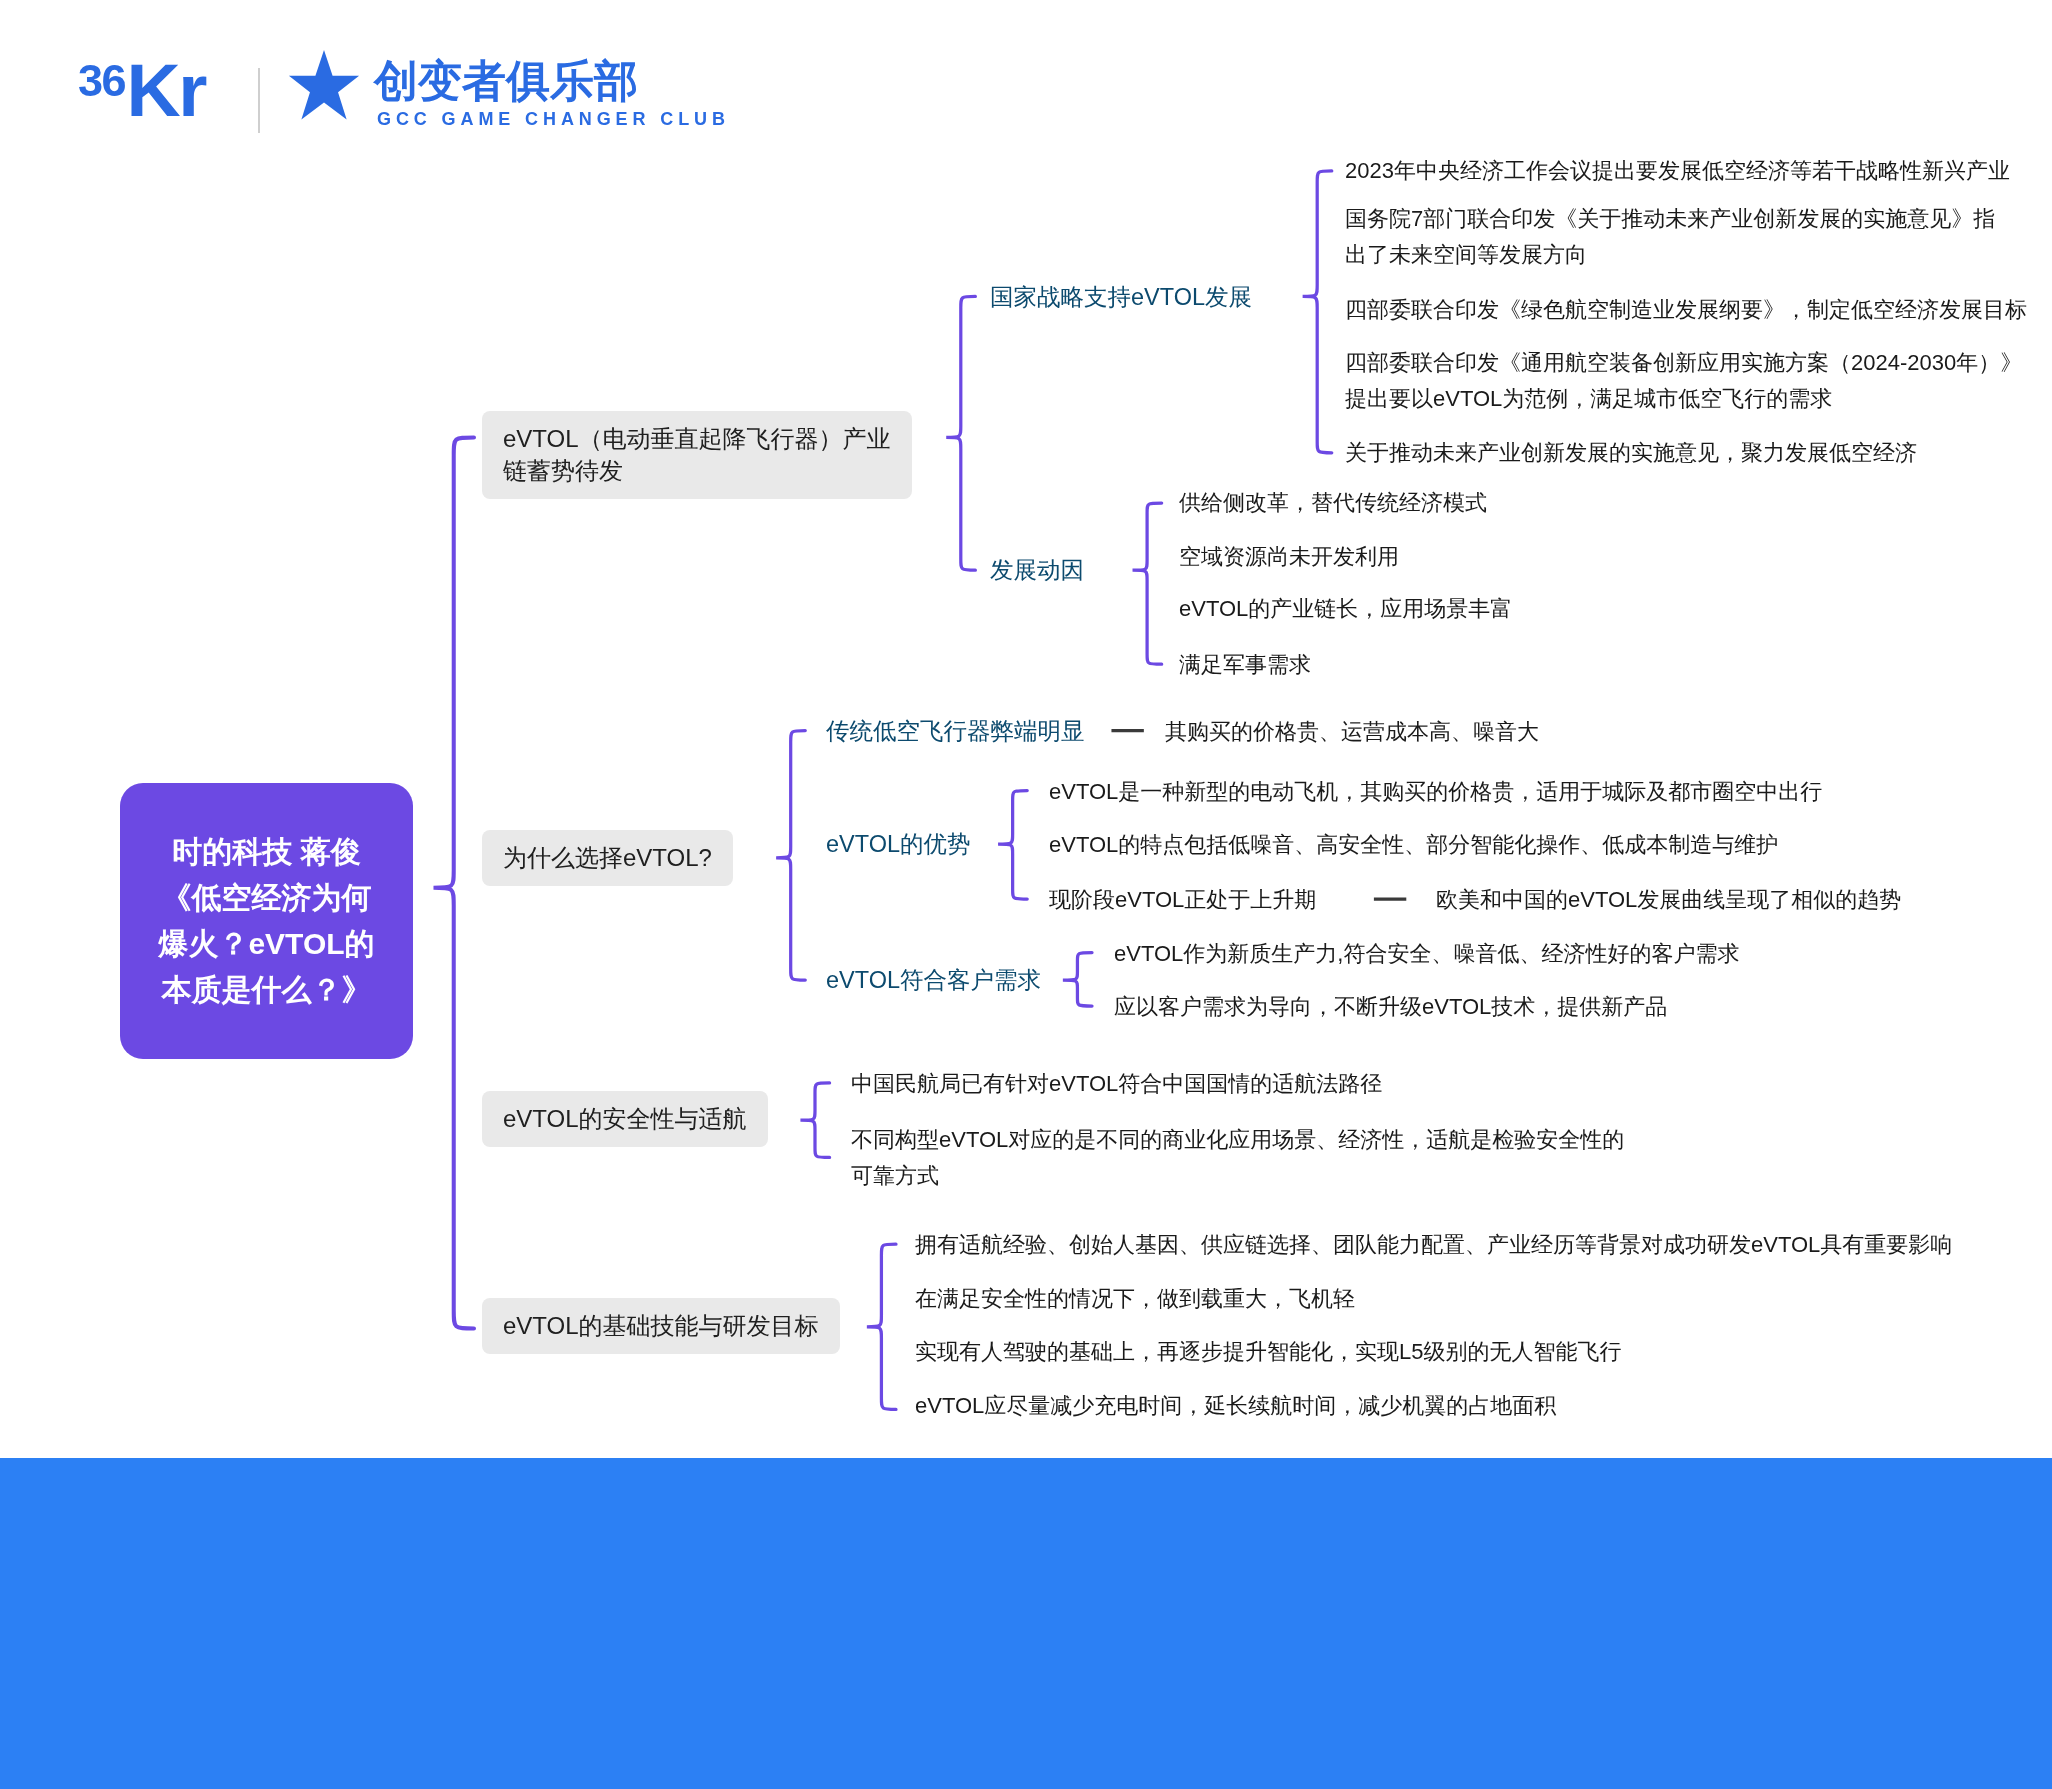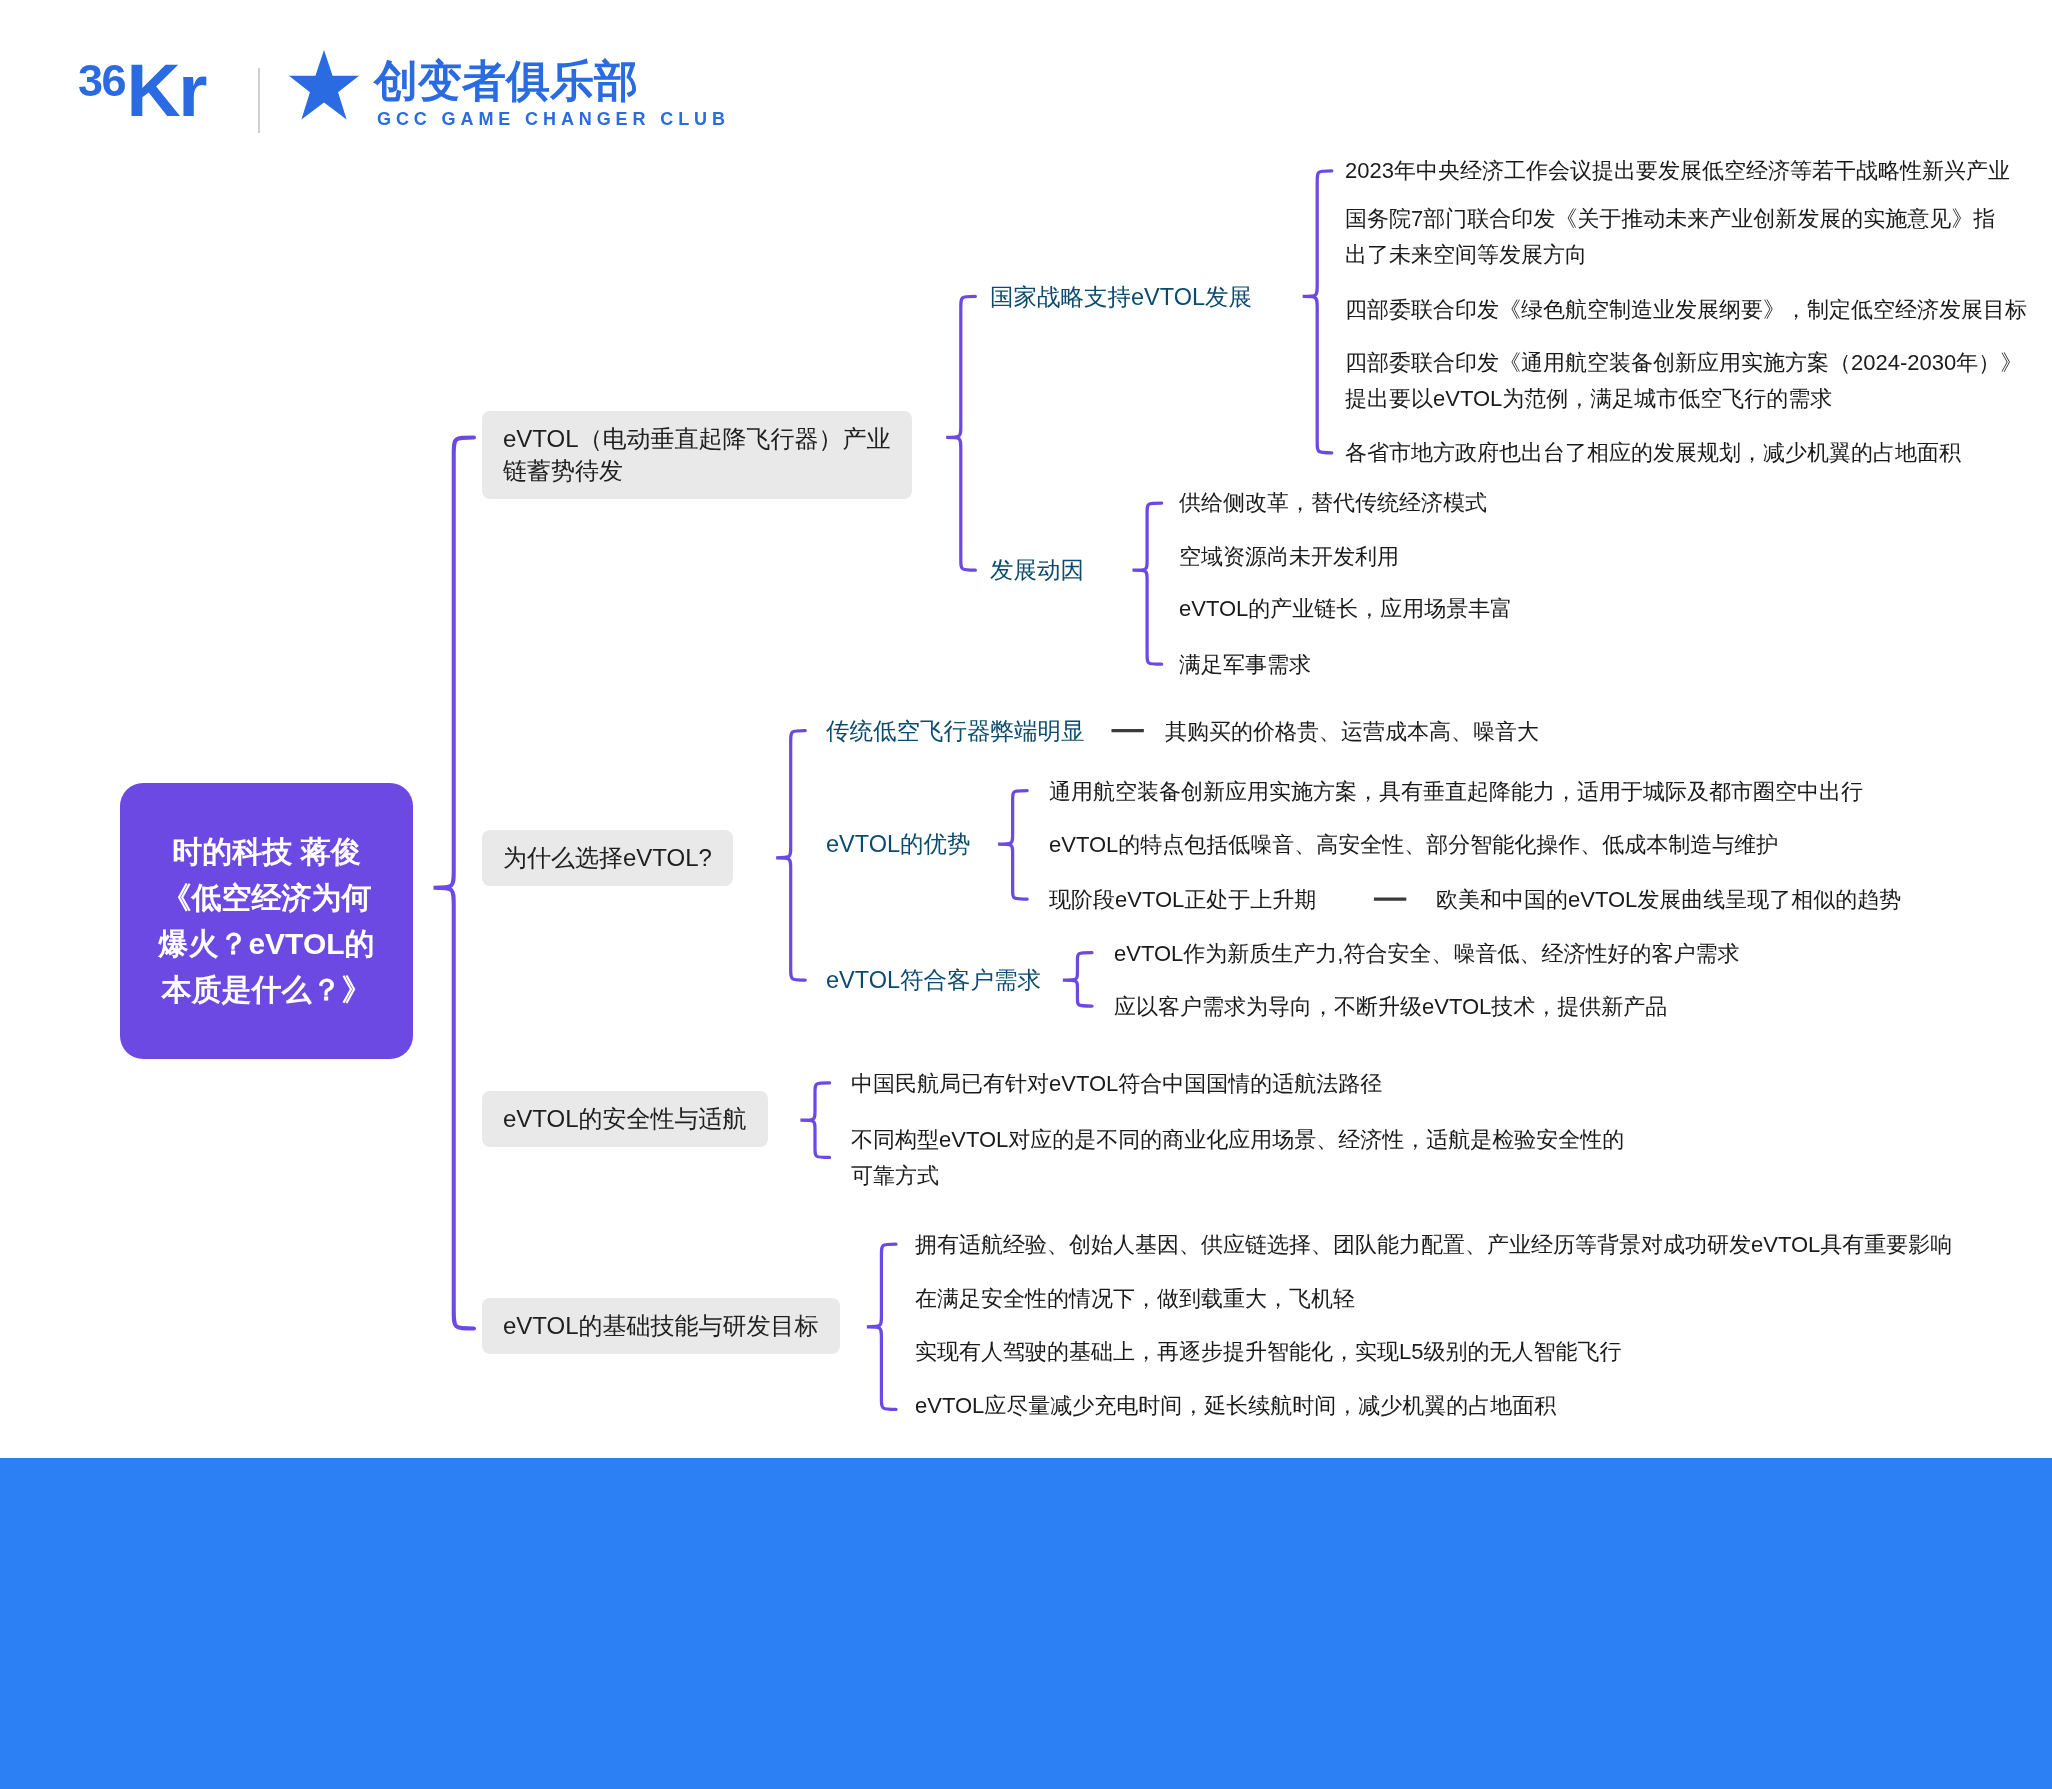--- a/index.html
+++ b/index.html
@@ -65,32 +65,32 @@
 
   <div class="gbox" style="left:482px;top:411px;">eVTOL（电动垂直起降飞行器）产业
 链蓄势待发</div>
   <div class="node-label" style="left:990px;top:280px;">国家战略支持eVTOL发展</div>
   <div class="leaf" style="left:1345px;top:153px;">2023年中央经济工作会议提出要发展低空经济等若干战略性新兴产业</div>
   <div class="leaf" style="left:1345px;top:201px;">国务院7部门联合印发《关于推动未来产业创新发展的实施意见》指
 出了未来空间等发展方向</div>
   <div class="leaf" style="left:1345px;top:292px;">四部委联合印发《绿色航空制造业发展纲要》，制定低空经济发展目标</div>
   <div class="leaf" style="left:1345px;top:345px;">四部委联合印发《通用航空装备创新应用实施方案（2024-2030年）》
 提出要以eVTOL为范例，满足城市低空飞行的需求</div>
-  <div class="leaf" style="left:1345px;top:435px;">各省市地方政府也出台了相应的发展规划，减少机翼的占地面积</div>
+  <div class="leaf" style="left:1345px;top:435px;">关于推动未来产业创新发展的实施意见，聚力发展低空经济</div>
   <div class="node-label" style="left:990px;top:553px;text-align:right;">发展动因</div>
   <div class="leaf" style="left:1179px;top:485px;">供给侧改革，替代传统经济模式</div>
   <div class="leaf" style="left:1179px;top:539px;">空域资源尚未开发利用</div>
   <div class="leaf" style="left:1179px;top:591px;">eVTOL的产业链长，应用场景丰富</div>
   <div class="leaf" style="left:1179px;top:647px;">满足军事需求</div>
 
   <div class="gbox" style="left:482px;top:830px;">为什么选择eVTOL?</div>
   <div class="node-label" style="left:826px;top:714px;">传统低空飞行器弊端明显</div>
   <div class="leaf" style="left:1165px;top:714px;">其购买的价格贵、运营成本高、噪音大</div>
   <div class="node-label" style="left:826px;top:827px;">eVTOL的优势</div>
-  <div class="leaf" style="left:1049px;top:774px;">通用航空装备创新应用实施方案，具有垂直起降能力，适用于城际及都市圈空中出行</div>
+  <div class="leaf" style="left:1049px;top:774px;">eVTOL是一种新型的电动飞机，其购买的价格贵，适用于城际及都市圈空中出行</div>
   <div class="leaf" style="left:1049px;top:827px;">eVTOL的特点包括低噪音、高安全性、部分智能化操作、低成本制造与维护</div>
   <div class="leaf" style="left:1049px;top:882px;">现阶段eVTOL正处于上升期</div>
   <div class="leaf" style="left:1436px;top:882px;">欧美和中国的eVTOL发展曲线呈现了相似的趋势</div>
   <div class="node-label" style="left:826px;top:963px;">eVTOL符合客户需求</div>
   <div class="leaf" style="left:1114px;top:936px;">eVTOL作为新质生产力,符合安全、噪音低、经济性好的客户需求</div>
   <div class="leaf" style="left:1114px;top:989px;">应以客户需求为导向，不断升级eVTOL技术，提供新产品</div>
 
   <div class="gbox" style="left:482px;top:1091px;">eVTOL的安全性与适航</div>
   <div class="leaf" style="left:851px;top:1066px;">中国民航局已有针对eVTOL符合中国国情的适航法路径</div>
   <div class="leaf" style="left:851px;top:1122px;">不同构型eVTOL对应的是不同的商业化应用场景、经济性，适航是检验安全性的

